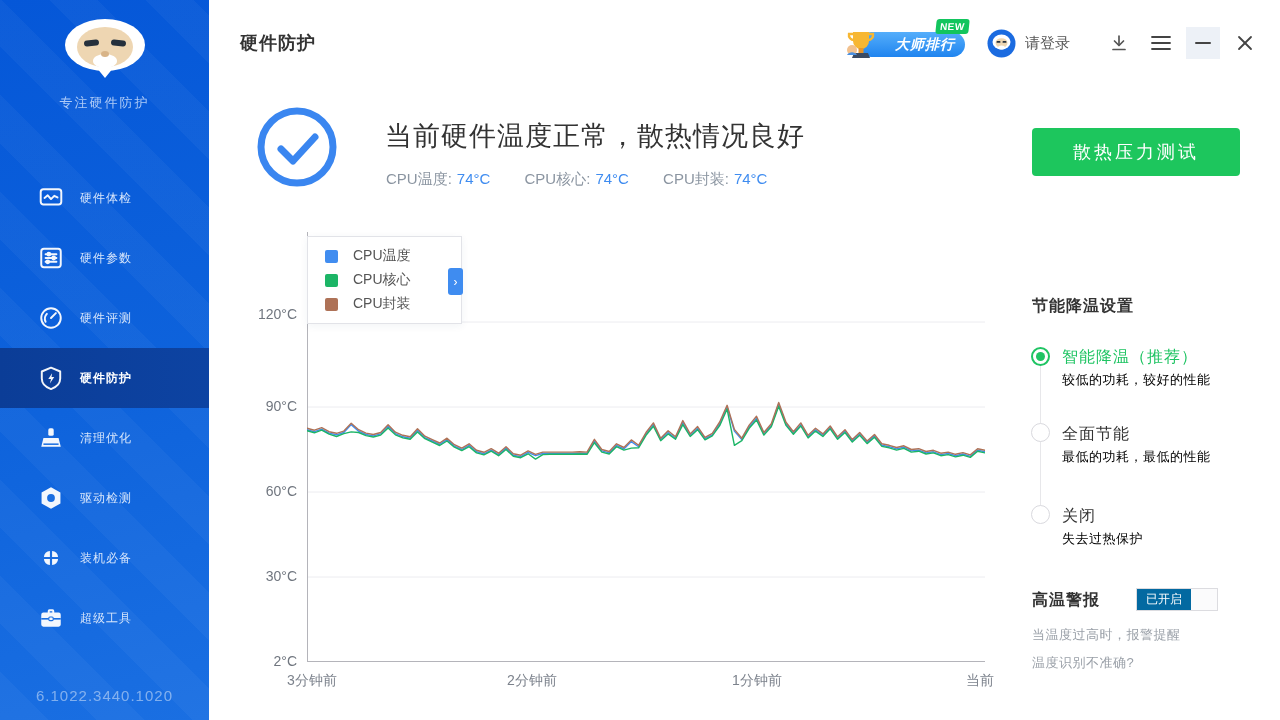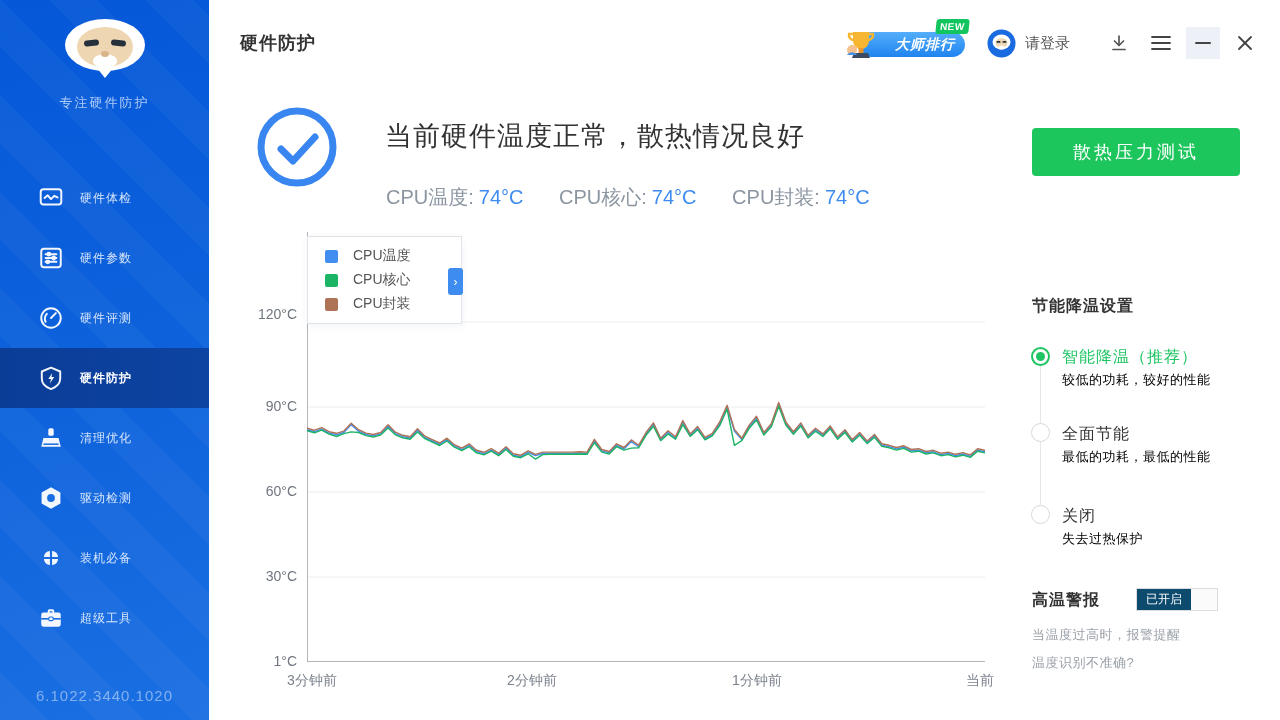--- a/index.html
+++ b/index.html
@@ -37,21 +37,21 @@
   .login-wrap { display:flex; align-items:center; margin-right:24px; }
   .login-avatar { width:29px; height:29px; margin-right:9px; }
   .login-text { color:#555; font-size:15px; }
   .win-btn { display:flex; align-items:center; justify-content:center; width:34px; height:32px; margin-left:8px; }
   .win-btn svg { display:block; }
   .win-btn.minimize { background:#edf1f7; }
 
   
   .check-circle { position:absolute; left:257px; top:107px; width:80px; height:80px; }
   .headline { position:absolute; left:385px; top:118px; font-size:27px; color:#333; letter-spacing:1px; }
-  .metrics { position:absolute; left:386px; top:184px; font-size:20px; }
+  .metrics { position:absolute; left:386px; top:170px; font-size:15px; }
   .metric { display:inline-block; margin-right:30px; }
   .metric .m-label { color:#8b95a1; }
   .metric .m-value { color:#3f8cf0; margin-left:5px; }
   .stress-btn { position:absolute; left:1032px; top:128px; width:208px; height:48px; background:#1dc65d;
     border:none; border-radius:4px; color:#fff; font-size:18px; letter-spacing:3px; display:flex;
     align-items:center; justify-content:center; font-family:inherit; }
 
   
   .y-label { position:absolute; width:52px; text-align:right; left:245px; color:#70767f; font-size:14px; }
   .x-label { position:absolute; top:672px; transform:translateX(-50%); color:#7c828c; font-size:14px; white-space:nowrap; }
@@ -67,21 +67,21 @@
   
   .rp-title { position:absolute; left:1032px; font-size:16px; font-weight:bold; color:#333; letter-spacing:1px; }
   .radio-line { position:absolute; left:1040px; top:362px; width:1px; height:148px; background:#e7e7ea; }
   .radio { position:absolute; left:1031px; width:19px; height:19px; border-radius:50%; background:#fff; border:1px solid #d9d9de; z-index:2; }
   .radio.selected { border:2px solid #1fc463; }
   .radio.selected::after { content:""; position:absolute; left:3px; top:3px; width:9px; height:9px; border-radius:50%; background:#1fc463; }
   .opt-label { position:absolute; left:1062px; font-size:16px; color:#333; letter-spacing:1px; }
   .opt-label.selected { color:#1fc463; }
   .opt-desc { position:absolute; left:1062px; font-size:13px; color:#000000; letter-spacing:.5px; }
   .alarm-toggle { position:absolute; left:1136px; top:588px; width:82px; height:23px; border:1px solid #dcdce0; display:flex; }
-  .alarm-on { width:54px; height:100%; background:#0c4a6e; color:#fff; font-size:12px; display:flex; align-items:center; justify-content:center; }
+  .alarm-on { width:54px; height:100%; background:#0369a1; color:#fff; font-size:12px; display:flex; align-items:center; justify-content:center; }
   .alarm-knob { flex:1; background:#fbfbfc; }
   .rp-text { position:absolute; left:1032px; font-size:13px; color:#9aa0a8; letter-spacing:.5px; }
 </style>
 </head>
 <body>
 
 <div class="app">
 
   <div class="sidebar">
     <div class="logo-wrap">
@@ -234,21 +234,21 @@
     </span>
     <span class="metric">
       <span class="m-label">CPU核心:</span><span class="m-value">74°C</span>
     </span>
     <span class="metric">
       <span class="m-label">CPU封装:</span><span class="m-value">74°C</span>
     </span>
   </div>
   <button class="stress-btn">散热压力测试</button>
 
-  <div class="y-label" style="top:653px">1°C</div>
+  <div class="y-label" style="top:653px">2°C</div>
   <div class="y-label" style="top:568px">30°C</div>
   <div class="y-label" style="top:483px">60°C</div>
   <div class="y-label" style="top:398px">90°C</div>
   <div class="y-label" style="top:306px">120°C</div>
 
   <div class="plot">
     <svg id="chart-svg" width="678" height="430" viewBox="0 0 678 430">
         <line x1="0" x2="678" y1="345.0" y2="345.0" stroke="#ececf0" stroke-width="1"></line>
         <line x1="0" x2="678" y1="260.0" y2="260.0" stroke="#ececf0" stroke-width="1"></line>
         <line x1="0" x2="678" y1="175.0" y2="175.0" stroke="#ececf0" stroke-width="1"></line>

